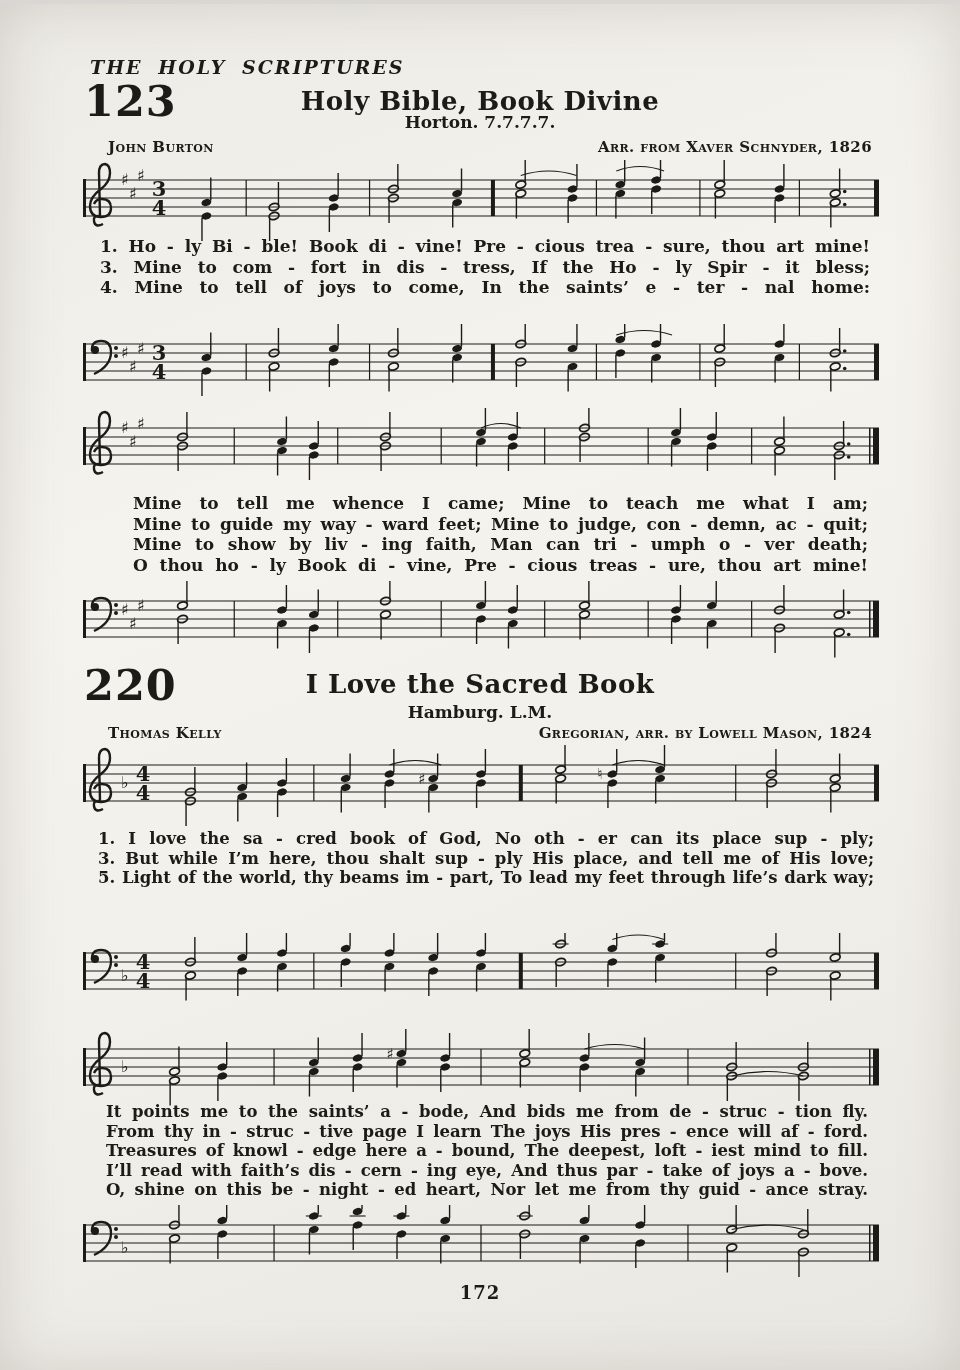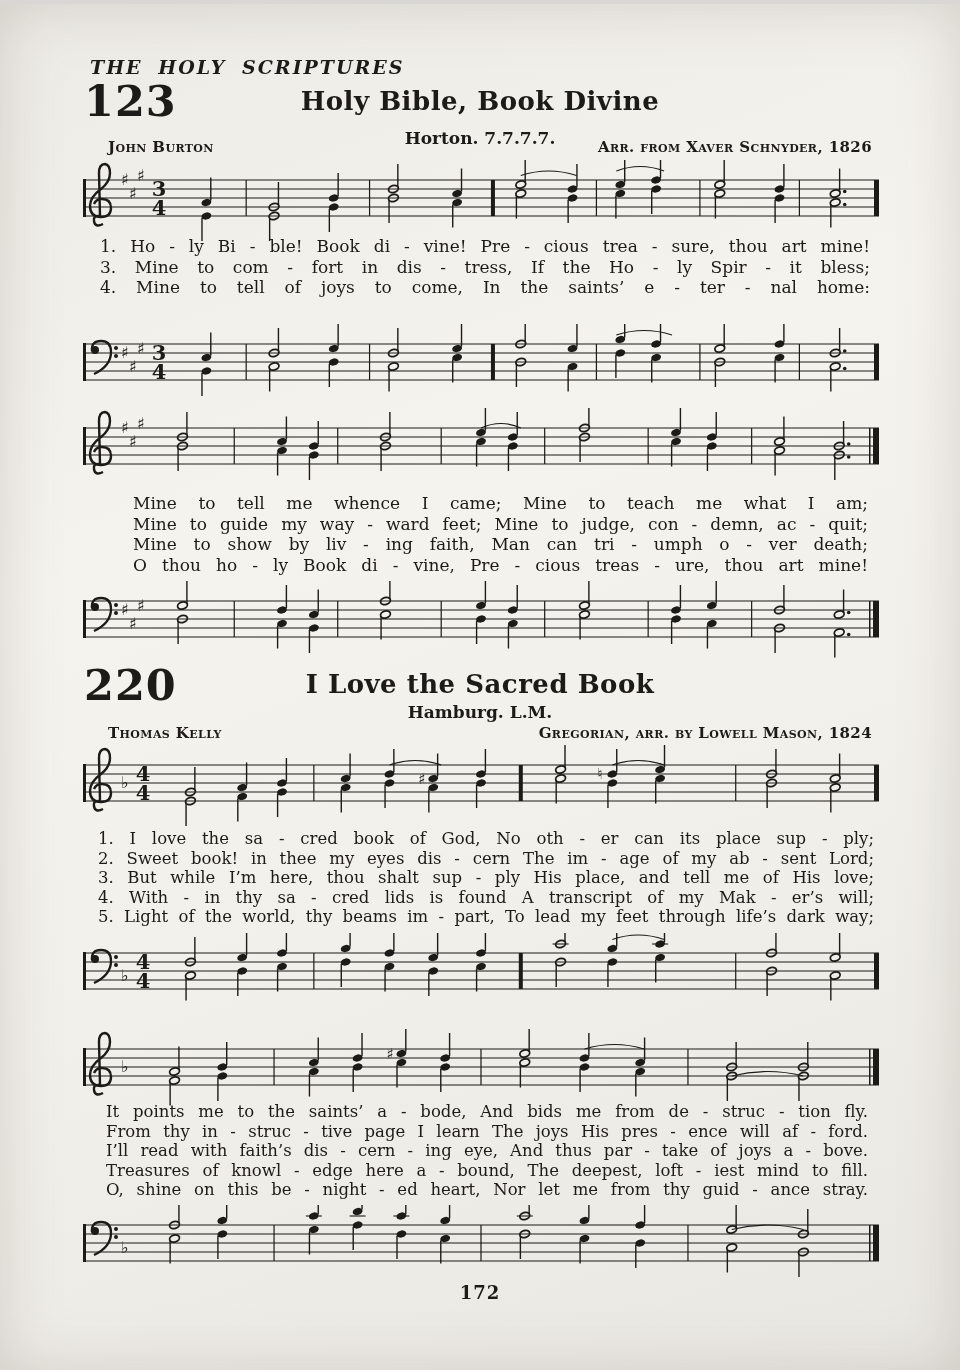--- a/index.html
+++ b/index.html
@@ -12,38 +12,38 @@
   .abs{position:absolute;}
   .running-head{
     left:90px;top:52px;font-style:italic;font-weight:bold;font-size:19px;
     letter-spacing:2px;word-spacing:7px;
   }
   .hymn-number{left:84px;font-weight:bold;font-size:43px;letter-spacing:1px;}
   .hymn-title{left:0;right:0;text-align:center;font-weight:bold;font-size:26px;letter-spacing:.5px;}
   .hymn-meter{left:0;right:0;text-align:center;font-weight:bold;font-size:17px;}
   .credits{left:108px;right:88px;display:flex;justify-content:space-between;
     font-variant:small-caps;font-weight:bold;font-size:15px;letter-spacing:.4px;}
-  .verse-block{line-height:20.5px;font-size:17px;font-weight:normal;}
+  .verse-block{line-height:20.5px;font-size:17px;font-weight:bold;}
   .verse-block.small{line-height:19.6px;font-size:16.5px;}
   .lyric-line{text-align:justify;text-align-last:justify;white-space:nowrap;}
   .system{height:84px;}
   .system svg{display:block;}
   .page-number{left:0;right:0;text-align:center;font-weight:bold;font-size:18px;letter-spacing:1px;}
 </style>
 </head>
 <body>
 
 <div class="page">
 
   <div class="abs running-head">THE HOLY SCRIPTURES</div>
 
   <div>
     <div class="abs hymn-number" style="top:72px;">123</div>
     <div class="abs hymn-title" style="top:82px;">Holy Bible, Book Divine</div>
-    <div class="abs hymn-meter" style="top:124px;">Horton. 7.7.7.7.</div>
+    <div class="abs hymn-meter" style="top:108px;">Horton. 7.7.7.7.</div>
     <div class="abs credits" style="top:134px;">
       <span>John Burton</span>
       <span>Arr. from Xaver Schnyder, 1826</span>
     </div>
 
     <div class="abs system" style="left:82px;top:156px;width:798px;">
         <svg viewBox="0 0 796 84" width="100%" height="84">
           <line x1="0" y1="20" x2="796" y2="20" stroke="#1d1b18" stroke-width="1.1"></line>
           <line x1="0" y1="29" x2="796" y2="29" stroke="#1d1b18" stroke-width="1.1"></line>
           <line x1="0" y1="38" x2="796" y2="38" stroke="#1d1b18" stroke-width="1.1"></line>
@@ -421,23 +421,21 @@
           <ellipse cx="752.2199999999999" cy="33.5" rx="5" ry="3.5" transform="rotate(-16 752.2199999999999 33.5)" fill="none" stroke="#1d1b18" stroke-width="1.8"></ellipse>
           <ellipse cx="752.2199999999999" cy="42.5" rx="5" ry="3.5" transform="rotate(-16 752.2199999999999 42.5)" fill="none" stroke="#1d1b18" stroke-width="1.8"></ellipse>
           <line x1="756.6199999999999" y1="31.5" x2="756.6199999999999" y2="8.5" stroke="#1d1b18" stroke-width="1.4"></line>
           <line x1="747.8199999999999" y1="44.5" x2="747.8199999999999" y2="67.5" stroke="#1d1b18" stroke-width="1.4"></line>
           <path d="M306.46,20 Q332.33,11 358.2,20" fill="none" stroke="#1d1b18" stroke-width="1.2"></path>
           <path d="M529.34,20 Q555.21,11 581.08,20" fill="none" stroke="#1d1b18" stroke-width="1.2"></path>
         </svg>
       </div>
     <div class="abs verse-block small" style="left:98px;right:86px;top:825px;">
         <div class="lyric-line">1. I love the sa - cred book of God, No oth - er can its place sup - ply;</div>
-        <div class="lyric-line">2. Sweet book! in thee my eyes dis - cern The im - age of my ab - sent Lord;</div>
         <div class="lyric-line">3. But while I’m here, thou shalt sup - ply His place, and tell me of His love;</div>
-        <div class="lyric-line">4. With - in thy sa - cred lids is found A transcript of my Mak - er’s will;</div>
         <div class="lyric-line">5. Light of the world, thy beams im - part, To lead my feet through life’s dark way;</div>
       </div>
     <div class="abs system" style="left:82px;top:929px;width:798px;">
         <svg viewBox="0 0 796 84" width="100%" height="84">
           <line x1="0" y1="20" x2="796" y2="20" stroke="#1d1b18" stroke-width="1.1"></line>
           <line x1="0" y1="29" x2="796" y2="29" stroke="#1d1b18" stroke-width="1.1"></line>
           <line x1="0" y1="38" x2="796" y2="38" stroke="#1d1b18" stroke-width="1.1"></line>
           <line x1="0" y1="47" x2="796" y2="47" stroke="#1d1b18" stroke-width="1.1"></line>
           <line x1="0" y1="56" x2="796" y2="56" stroke="#1d1b18" stroke-width="1.1"></line>
           <rect x="0" y="19" width="3" height="38" fill="#1d1b18"></rect>
@@ -565,22 +563,22 @@
           <ellipse cx="720.38" cy="47" rx="5" ry="3.5" transform="rotate(-16 720.38 47)" fill="none" stroke="#1d1b18" stroke-width="1.8"></ellipse>
           <line x1="724.78" y1="36" x2="724.78" y2="13" stroke="#1d1b18" stroke-width="1.4"></line>
           <line x1="715.98" y1="49" x2="715.98" y2="72" stroke="#1d1b18" stroke-width="1.4"></line>
           <path d="M501.48,20 Q531.3299999999999,11 561.18,20" fill="none" stroke="#1d1b18" stroke-width="1.2"></path>
           <path d="M648.74,47 Q684.56,38 720.38,47" fill="none" stroke="#1d1b18" stroke-width="1.2"></path>
         </svg>
       </div>
     <div class="abs verse-block small" style="left:106px;right:92px;top:1098px;">
         <div class="lyric-line">It points me to the saints’ a - bode, And bids me from de - struc - tion fly.</div>
         <div class="lyric-line">From thy in - struc - tive page I learn The joys His pres - ence will af - ford.</div>
+        <div class="lyric-line">Treasures of knowl - edge here a - bound, The deepest, loft - iest mind to fill.</div>
         <div class="lyric-line">I’ll read with faith’s dis - cern - ing eye, And thus par - take of joys a - bove.</div>
-        <div class="lyric-line">Treasures of knowl - edge here a - bound, The deepest, loft - iest mind to fill.</div>
         <div class="lyric-line">O, shine on this be - night - ed heart, Nor let me from thy guid - ance stray.</div>
       </div>
     <div class="abs system" style="left:82px;top:1201px;width:798px;">
         <svg viewBox="0 0 796 84" width="100%" height="84">
           <line x1="0" y1="20" x2="796" y2="20" stroke="#1d1b18" stroke-width="1.1"></line>
           <line x1="0" y1="29" x2="796" y2="29" stroke="#1d1b18" stroke-width="1.1"></line>
           <line x1="0" y1="38" x2="796" y2="38" stroke="#1d1b18" stroke-width="1.1"></line>
           <line x1="0" y1="47" x2="796" y2="47" stroke="#1d1b18" stroke-width="1.1"></line>
           <line x1="0" y1="56" x2="796" y2="56" stroke="#1d1b18" stroke-width="1.1"></line>
           <rect x="0" y="19" width="3" height="38" fill="#1d1b18"></rect>

